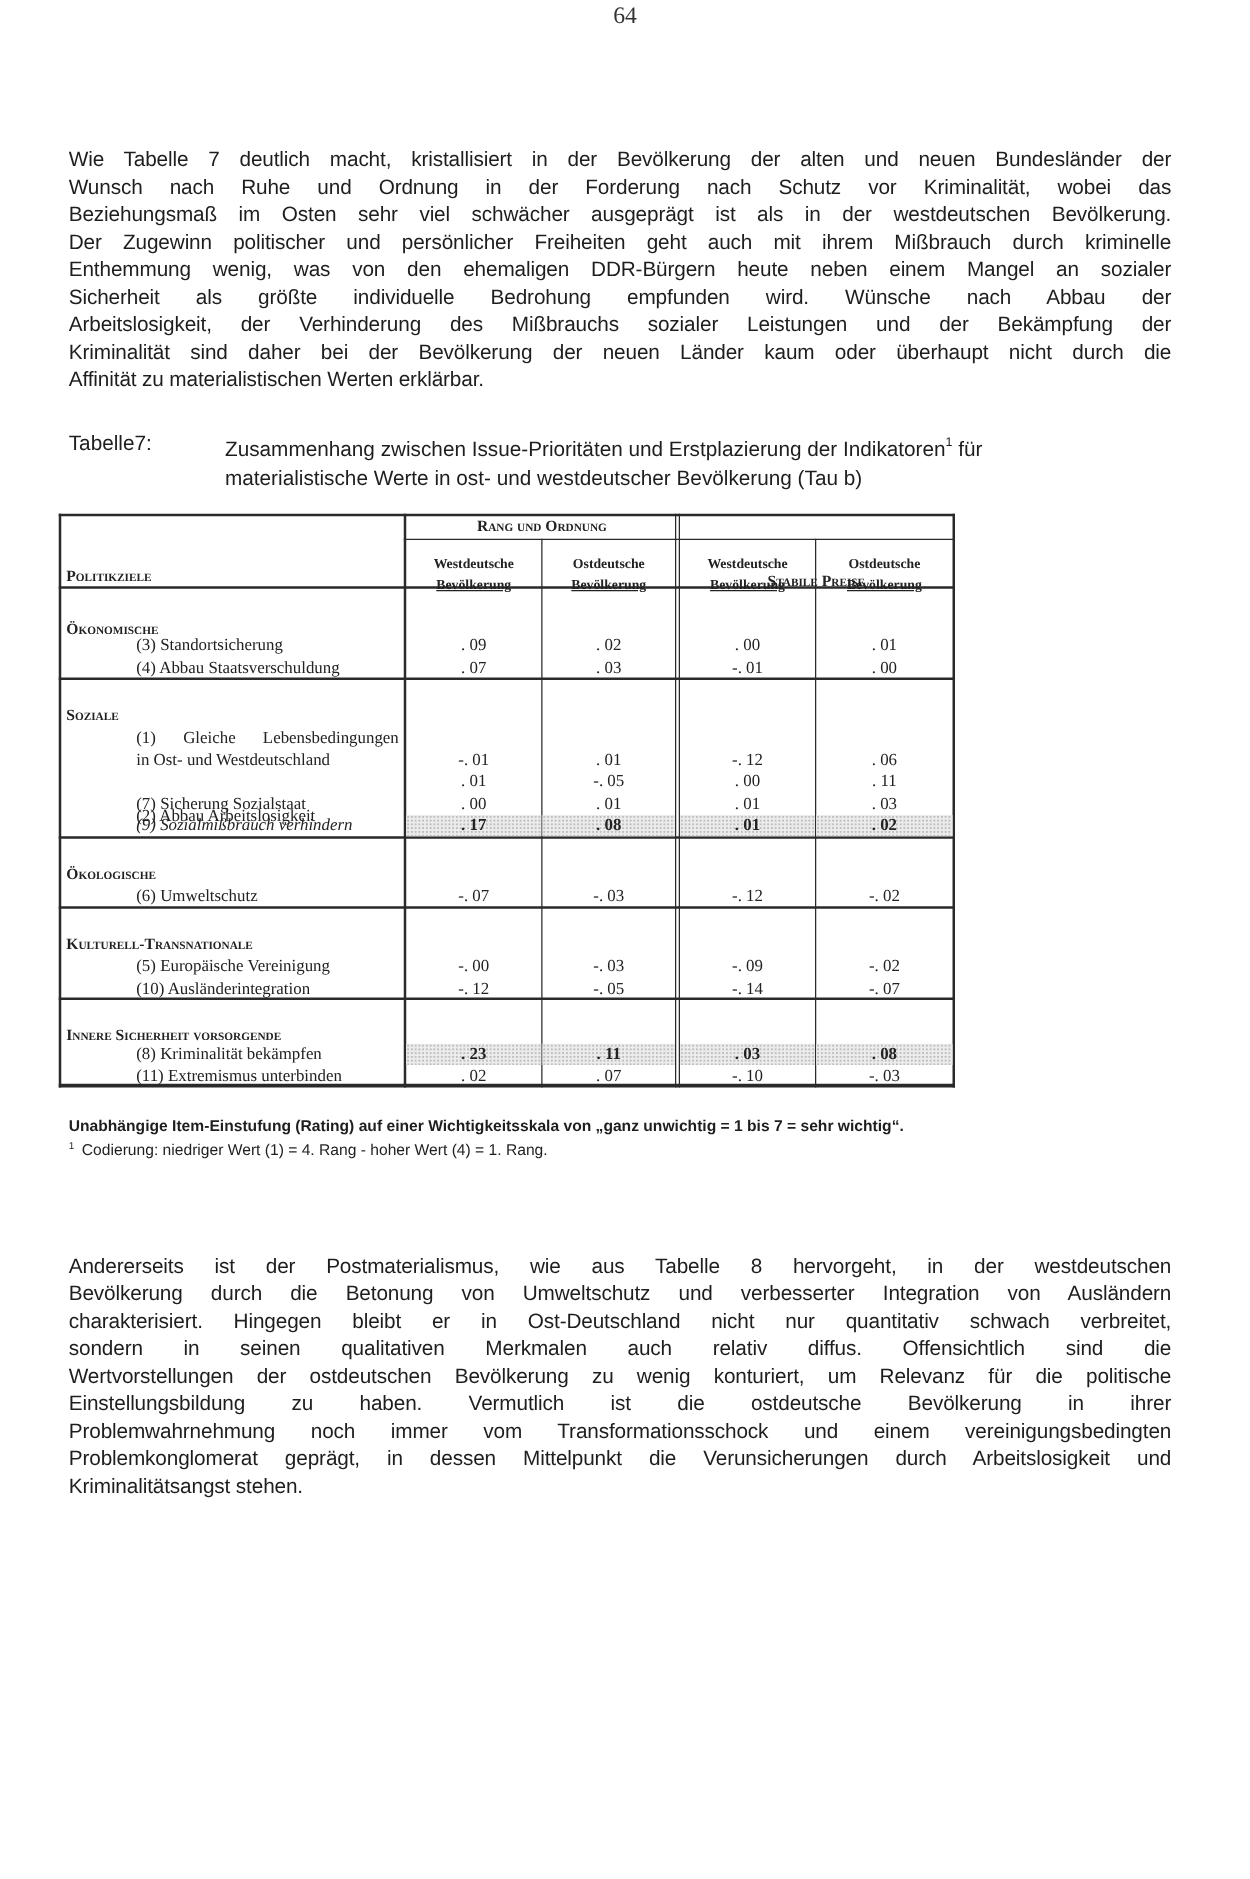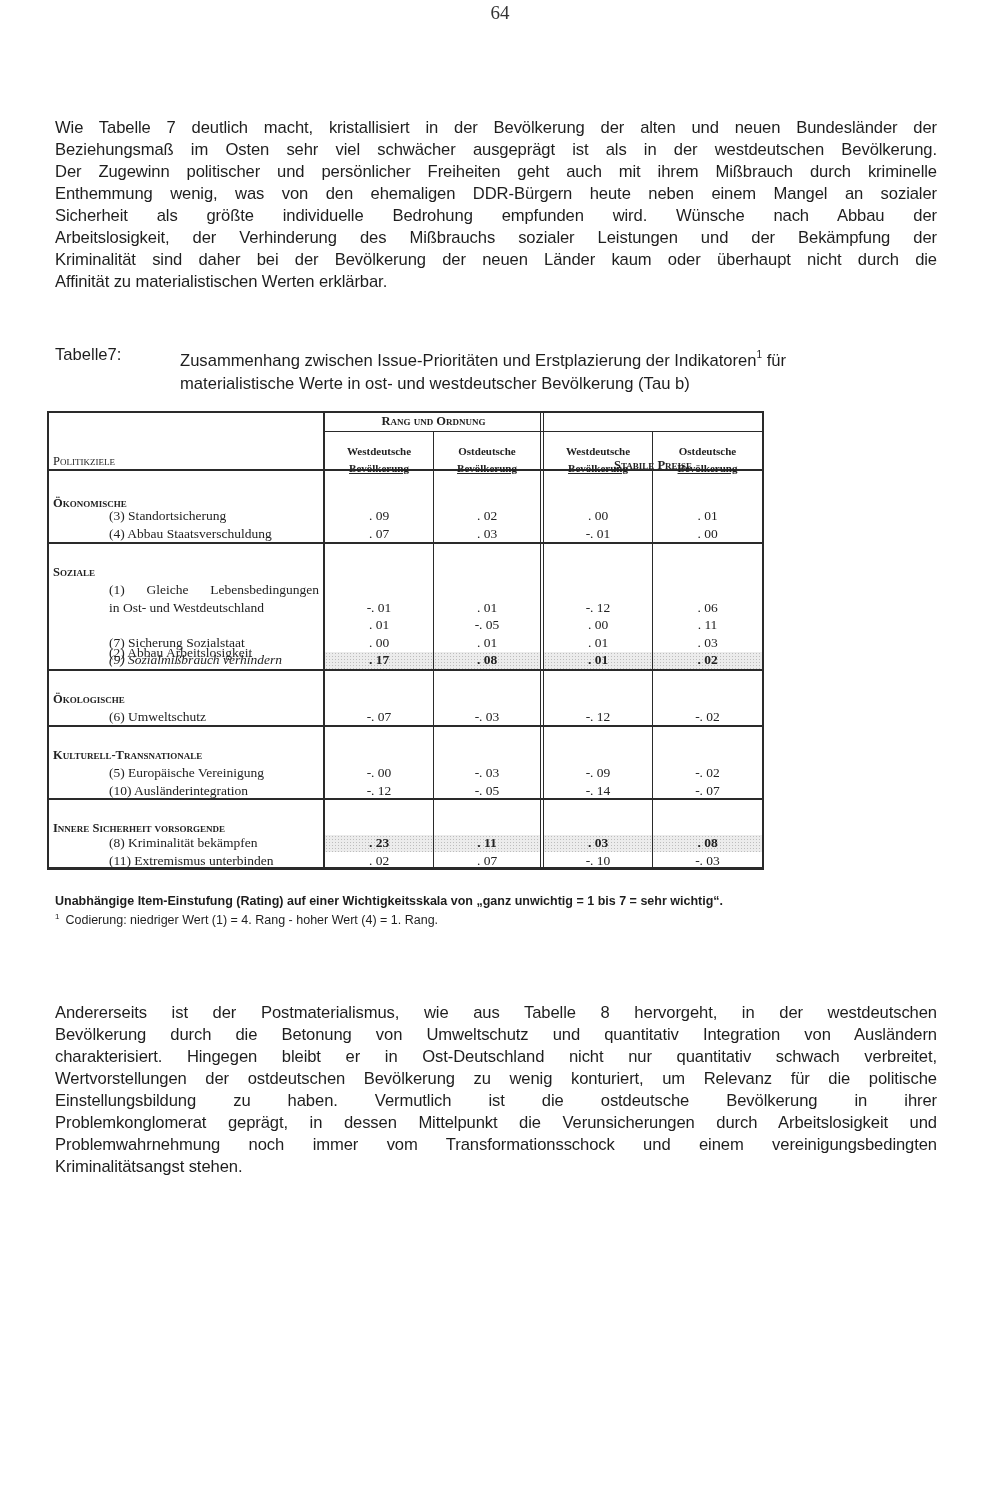--- a/index.html
+++ b/index.html
@@ -77,21 +77,21 @@
     text-align: center;
     font-weight: bold;
     top: 32px;
   }
   .hdr-sub .u { text-decoration: underline; }
   .pol-label {
     position: absolute;
     left: 6px;
     top: 43px;
     font-size: 12.5px;
-    font-weight: normal;
+    font-weight: bold;
     font-variant: small-caps;
   }
   .cat-label {
     position: absolute;
     left: 6px;
     font-size: 12.5px;
     font-weight: bold;
     font-variant: small-caps;
   }
   .item-label {
@@ -129,20 +129,21 @@
   .notes .bold-note { font-weight: bold; }
   .notes sup { font-size: 8px; vertical-align: 5px; margin-right: 6px; }
 </style>
 </head>
 <body>
 
 <div class="page-number">64</div>
 
 <div class="para" id="para1">
   <span class="line">Wie Tabelle 7 deutlich macht, kristallisiert in der Bevölkerung der alten und neuen Bundesländer der</span>
+  <span class="line">Wunsch nach Ruhe und Ordnung in der Forderung nach Schutz vor Kriminalität, wobei das</span>
   <span class="line">Beziehungsmaß im Osten sehr viel schwächer ausgeprägt ist als in der westdeutschen Bevölkerung.</span>
   <span class="line">Der Zugewinn politischer und persönlicher Freiheiten geht auch mit ihrem Mißbrauch durch kriminelle</span>
   <span class="line">Enthemmung wenig, was von den ehemaligen DDR-Bürgern heute neben einem Mangel an sozialer</span>
   <span class="line">Sicherheit als größte individuelle Bedrohung empfunden wird. Wünsche nach Abbau der</span>
   <span class="line">Arbeitslosigkeit, der Verhinderung des Mißbrauchs sozialer Leistungen und der Bekämpfung der</span>
   <span class="line">Kriminalität sind daher bei der Bevölkerung der neuen Länder kaum oder überhaupt nicht durch die</span>
   <span class="line last">Affinität zu materialistischen Werten  erklärbar.</span>
 </div>
 
 <div class="caption">
@@ -267,20 +268,21 @@
     </div>
 </div>
 
 <div class="notes">
   <div class="bold-note">Unabhängige Item-Einstufung (Rating) auf einer Wichtigkeitsskala von „ganz unwichtig = 1 bis 7 = sehr wichtig“.</div>
   <div><sup>1</sup><span>Codierung: niedriger Wert (1) = 4. Rang - hoher Wert (4) = 1. Rang.</span></div>
 </div>
 
 <div class="para" id="para2">
   <span class="line">Andererseits ist der Postmaterialismus, wie aus Tabelle 8 hervorgeht, in der westdeutschen</span>
-  <span class="line">Bevölkerung durch die Betonung von Umweltschutz und quantitativ Integration von Ausländern</span>
+  <span class="line">Bevölkerung durch die Betonung von Umweltschutz und verbesserter Integration von Ausländern</span>
   <span class="line">charakterisiert. Hingegen bleibt er in Ost-Deutschland nicht nur quantitativ schwach verbreitet,</span>
+  <span class="line">sondern in seinen qualitativen Merkmalen auch relativ diffus. Offensichtlich sind die</span>
   <span class="line">Wertvorstellungen der ostdeutschen Bevölkerung zu wenig konturiert, um Relevanz für die politische</span>
   <span class="line">Einstellungsbildung zu haben. Vermutlich ist die ostdeutsche Bevölkerung in ihrer</span>
+  <span class="line">Problemwahrnehmung noch immer vom Transformationsschock und einem vereinigungsbedingten</span>
   <span class="line">Problemkonglomerat geprägt, in dessen Mittelpunkt die Verunsicherungen durch Arbeitslosigkeit und</span>
-  <span class="line">Problemwahrnehmung noch immer vom Transformationsschock und einem vereinigungsbedingten</span>
   <span class="line last">Kriminalitätsangst stehen.</span>
 </div>
 
 </body></html>

